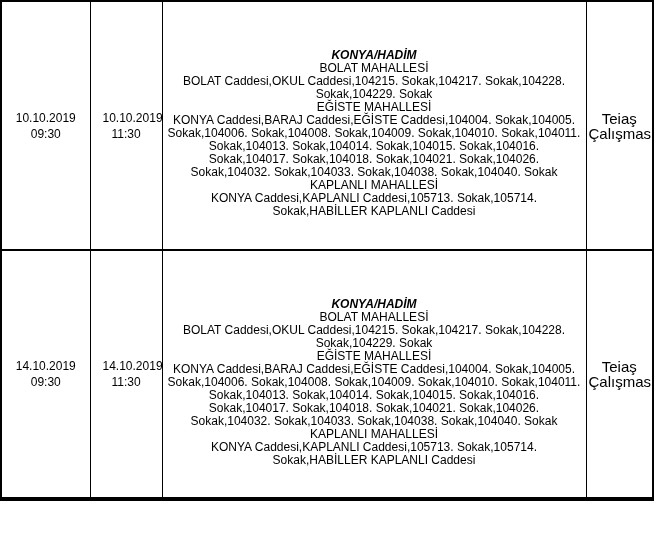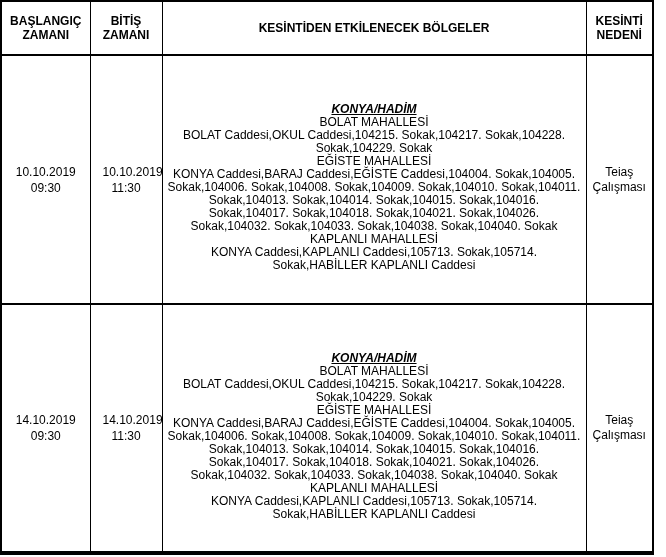--- a/index.html
+++ b/index.html
@@ -43,50 +43,43 @@
   tr.data-row td { border-top: 2px solid #000; }
 
   .time-cell { font-size: 12px; line-height: 16px; }
   .region-cell {
     font-size: 12px;
     line-height: 13px;
     padding: 4px 5px;
   }
   .region-title {
     font-style: italic;
-    text-decoration: underline;
     font-weight: bold;
     margin-top: 16px;
   }
   .section { }
   .section.first { margin-top: 0; }
   .reason-cell {
-    font-size: 12px;
+    font-size: 15px;
     line-height: 15px;
     padding: 0 2px;
     margin-top: 16px;
   }
 </style>
 </head>
 <body>
 
 <table class="outage">
   <colgroup>
     <col class="c-start">
     <col class="c-end">
     <col class="c-region">
     <col class="c-reason">
   </colgroup>
   <tbody>
-    <tr class="head-row">
-      <th>BAŞLANGIÇ ZAMANI</th>
-      <th>BİTİŞ ZAMANI</th>
-      <th>KESİNTİDEN ETKİLENECEK BÖLGELER</th>
-      <th>KESİNTİ NEDENİ</th>
-    </tr>
 
     <tr class="data-row">
       <td class="time-cell">
         <div>10.10.2019</div>
         <div>09:30</div>
       </td>
       <td class="time-cell">
         <div>10.10.2019</div>
         <div>11:30</div>
       </td>

